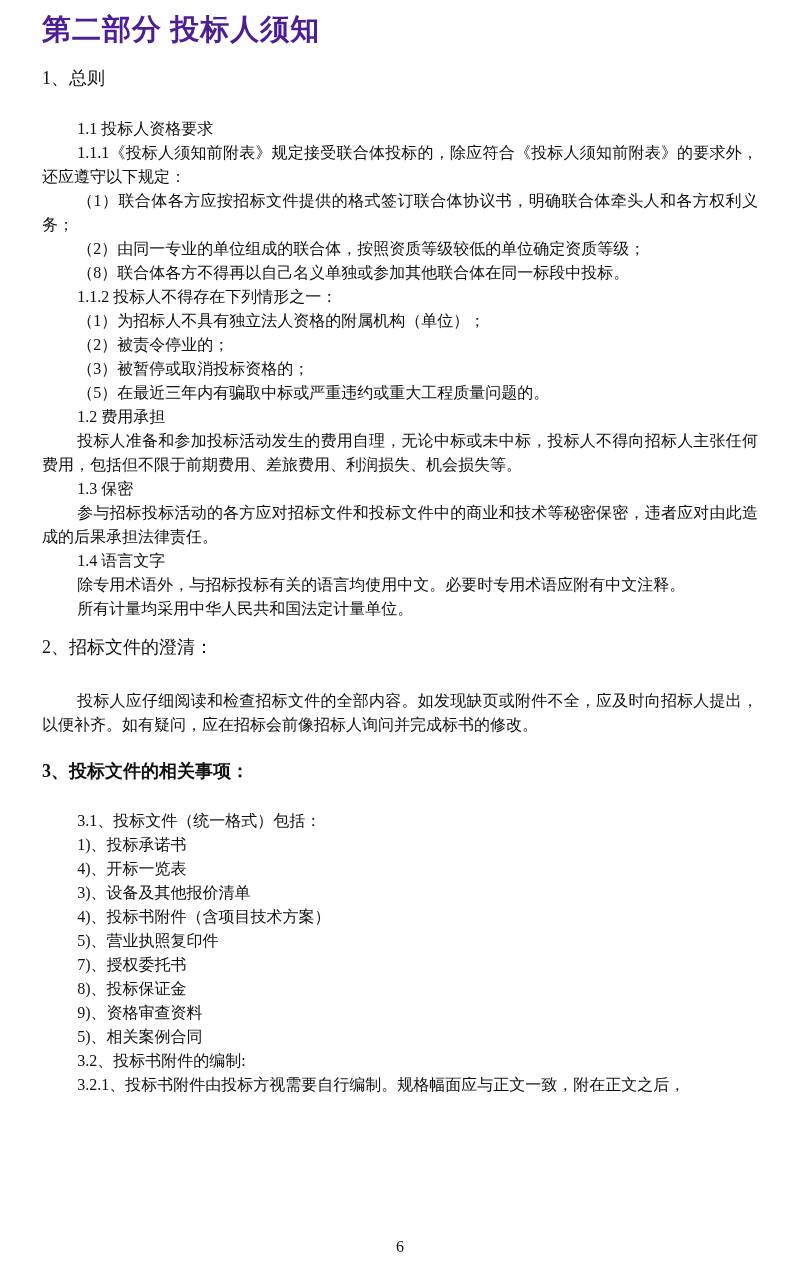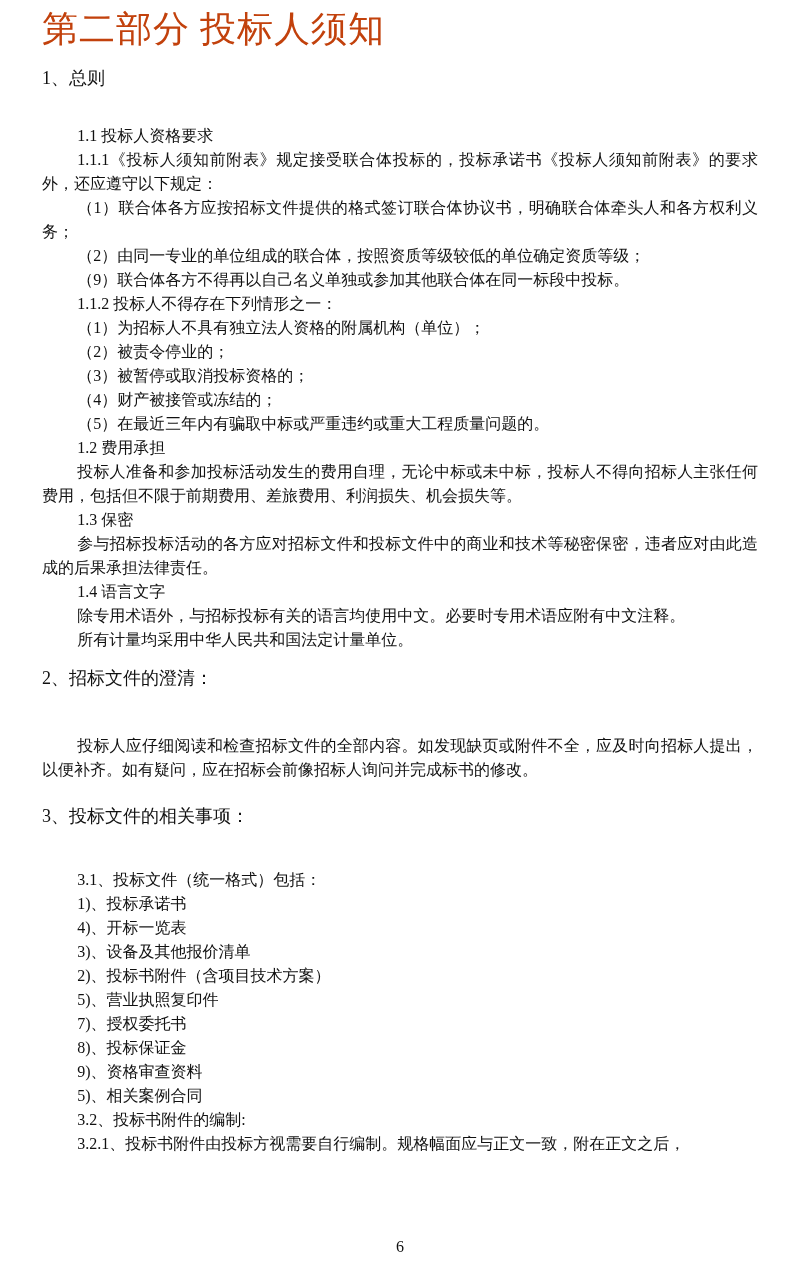--- a/index.html
+++ b/index.html
@@ -15,36 +15,36 @@
     color: #111111;
     overflow: hidden;
     font-family: "Liberation Serif", "DejaVu Serif", serif;
   }
   .content {
     padding: 12px 42px 0 42px;
   }
   .doc-title {
     margin: 0 0 19px 0;
     font-family: "Liberation Serif", "DejaVu Serif", serif;
-    font-size: 36px;
+    font-size: 29px;
     line-height: 34px;
-    font-weight: 400;
+    font-weight: 700;
     letter-spacing: 1px;
-    color: #c2410c;
+    color: #4c1d95;
   }
   .sec-heading {
     margin: 0;
     font-size: 18px;
     line-height: 26px;
     font-weight: 400;
     color: #111111;
   }
-  .sec-heading.h-general   { margin-bottom: 33px; }
-  .sec-heading.h-clarify   { margin-top: 13px; margin-bottom: 43px; }
-  .sec-heading.h-biddocs   { margin-top: 21px; margin-bottom: 39px; }
+  .sec-heading.h-general   { margin-bottom: 26px; }
+  .sec-heading.h-clarify   { margin-top: 13px; margin-bottom: 29px; }
+  .sec-heading.h-biddocs   { margin-top: 21px; margin-bottom: 25px; font-weight: bold; }
   .para {
     margin: 0;
     font-size: 16px;
     line-height: 24px;
     text-indent: 2.2em;
     text-align: justify;
     color: #111111;
   }
   .footer {
     position: absolute;
@@ -61,29 +61,28 @@
 <body>
 
 <div class="page">
   <div class="content">
 
     <h1 class="doc-title">第二部分 投标人须知</h1>
 
     <section>
       <h2 class="sec-heading h-general">1、总则</h2>
       <p class="para">1.1 投标人资格要求</p>
-      <p class="para">1.1.1《投标人须知前附表》规定接受联合体投标的，投标承诺书《投标人须知前附表》的要求外，还应遵守以下规定：</p>
+      <p class="para">1.1.1《投标人须知前附表》规定接受联合体投标的，除应符合《投标人须知前附表》的要求外，还应遵守以下规定：</p>
       <p class="para">（1）联合体各方应按招标文件提供的格式签订联合体协议书，明确联合体牵头人和各方权利义务；</p>
       <p class="para">（2）由同一专业的单位组成的联合体，按照资质等级较低的单位确定资质等级；</p>
-      <p class="para">（9）联合体各方不得再以自己名义单独或参加其他联合体在同一标段中投标。</p>
+      <p class="para">（8）联合体各方不得再以自己名义单独或参加其他联合体在同一标段中投标。</p>
       <p class="para">1.1.2 投标人不得存在下列情形之一：</p>
       <p class="para">（1）为招标人不具有独立法人资格的附属机构（单位）；</p>
       <p class="para">（2）被责令停业的；</p>
       <p class="para">（3）被暂停或取消投标资格的；</p>
-      <p class="para">（4）财产被接管或冻结的；</p>
       <p class="para">（5）在最近三年内有骗取中标或严重违约或重大工程质量问题的。</p>
       <p class="para">1.2 费用承担</p>
       <p class="para">投标人准备和参加投标活动发生的费用自理，无论中标或未中标，投标人不得向招标人主张任何费用，包括但不限于前期费用、差旅费用、利润损失、机会损失等。</p>
       <p class="para">1.3 保密</p>
       <p class="para">参与招标投标活动的各方应对招标文件和投标文件中的商业和技术等秘密保密，违者应对由此造成的后果承担法律责任。</p>
       <p class="para">1.4 语言文字</p>
       <p class="para">除专用术语外，与招标投标有关的语言均使用中文。必要时专用术语应附有中文注释。</p>
       <p class="para">所有计量均采用中华人民共和国法定计量单位。</p>
     </section>
 
@@ -91,21 +90,21 @@
       <h2 class="sec-heading h-clarify">2、招标文件的澄清：</h2>
       <p class="para">投标人应仔细阅读和检查招标文件的全部内容。如发现缺页或附件不全，应及时向招标人提出，以便补齐。如有疑问，应在招标会前像招标人询问并完成标书的修改。</p>
     </section>
 
     <section>
       <h2 class="sec-heading h-biddocs">3、投标文件的相关事项：</h2>
       <p class="para">3.1、投标文件（统一格式）包括：</p>
       <p class="para">1)、投标承诺书</p>
       <p class="para">4)、开标一览表</p>
       <p class="para">3)、设备及其他报价清单</p>
-      <p class="para">2)、投标书附件（含项目技术方案）</p>
+      <p class="para">4)、投标书附件（含项目技术方案）</p>
       <p class="para">5)、营业执照复印件</p>
       <p class="para">7)、授权委托书</p>
       <p class="para">8)、投标保证金</p>
       <p class="para">9)、资格审查资料</p>
       <p class="para">5)、相关案例合同</p>
       <p class="para">3.2、投标书附件的编制:</p>
       <p class="para">3.2.1、投标书附件由投标方视需要自行编制。规格幅面应与正文一致，附在正文之后，</p>
     </section>
 
   </div>

